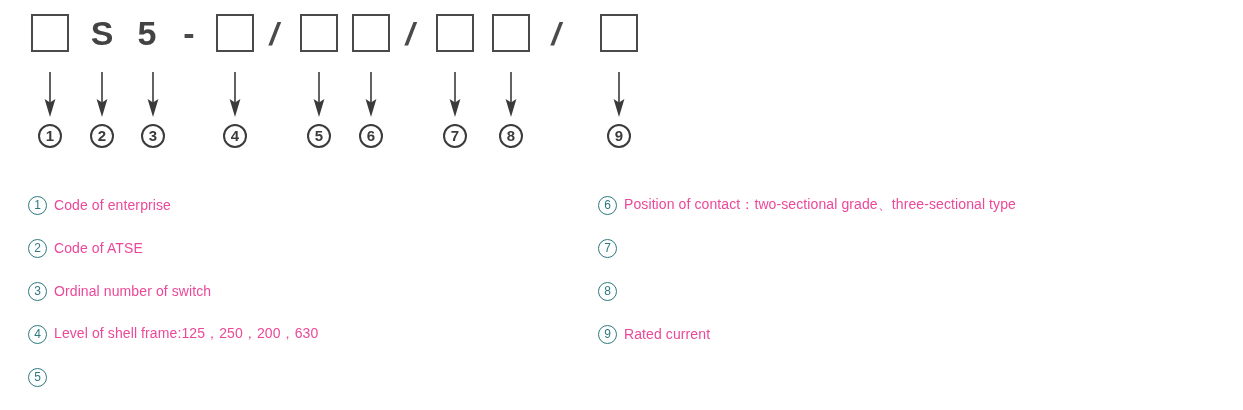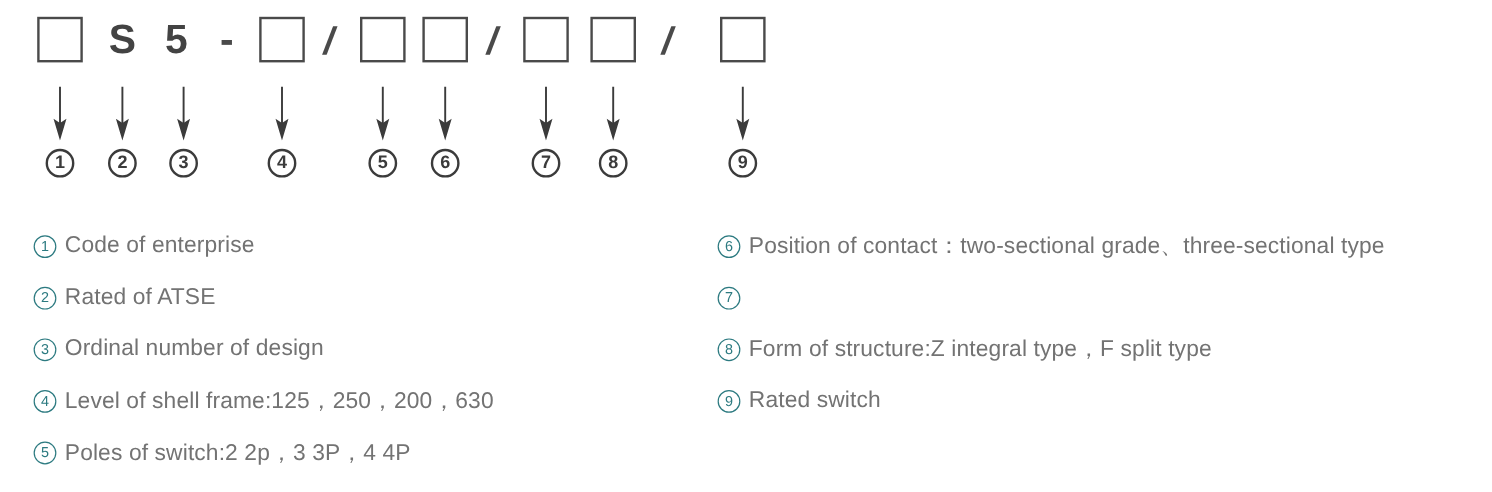--- a/index.html
+++ b/index.html
@@ -135,22 +135,22 @@
     border-radius: 50%;
     box-sizing: border-box;
     font-size: 12px;
     line-height: 16px;
     text-align: center;
     color: #2c7a80;
     margin-right: 7px;
   }
   .legend-text {
     flex: 0 0 auto;
-    font-size: 19px;
-    color: #737373;
+    font-size: 14px;
+    color: #ec4899;
     letter-spacing: 0.1px;
   }
 </style>
 </head>
 <body>
 
 <div id="model-code-row">
     <div class="code-slot" style="left: 31px; width: 38px;"></div>
     <div class="code-glyph" style="left: 88px; width: 28px;">S</div>
     <div class="code-glyph" style="left: 134px; width: 26px;">5</div>
@@ -218,45 +218,43 @@
   </div>
 
 <div id="legend">
   <div class="legend-col" id="legend-col-left">
       <div class="legend-item" style="top: 5px;">
         <span class="legend-num">1</span>
         <span class="legend-text">Code of enterprise</span>
       </div>
       <div class="legend-item" style="top: 48px;">
         <span class="legend-num">2</span>
-        <span class="legend-text">Rated of ATSE</span>
+        <span class="legend-text">Code of ATSE</span>
       </div>
       <div class="legend-item" style="top: 91px;">
         <span class="legend-num">3</span>
-        <span class="legend-text">Ordinal number of design</span>
+        <span class="legend-text">Ordinal number of switch</span>
       </div>
       <div class="legend-item" style="top: 134px;">
         <span class="legend-num">4</span>
         <span class="legend-text">Level of shell frame:125，250，200，630</span>
       </div>
       <div class="legend-item" style="top: 177px;">
         <span class="legend-num">5</span>
-        <span class="legend-text">Poles of switch:2 2p，3 3P，4 4P</span>
       </div>
     </div>
   <div class="legend-col" id="legend-col-right">
       <div class="legend-item" style="top: 5px;">
         <span class="legend-num">6</span>
         <span class="legend-text">Position of contact：two-sectional grade、three-sectional type</span>
       </div>
       <div class="legend-item" style="top: 48px;">
         <span class="legend-num">7</span>
       </div>
       <div class="legend-item" style="top: 91px;">
         <span class="legend-num">8</span>
-        <span class="legend-text">Form of structure:Z integral type，F split type</span>
       </div>
       <div class="legend-item" style="top: 134px;">
         <span class="legend-num">9</span>
-        <span class="legend-text">Rated switch</span>
+        <span class="legend-text">Rated current</span>
       </div>
     </div>
 </div>
 
 </body></html>

